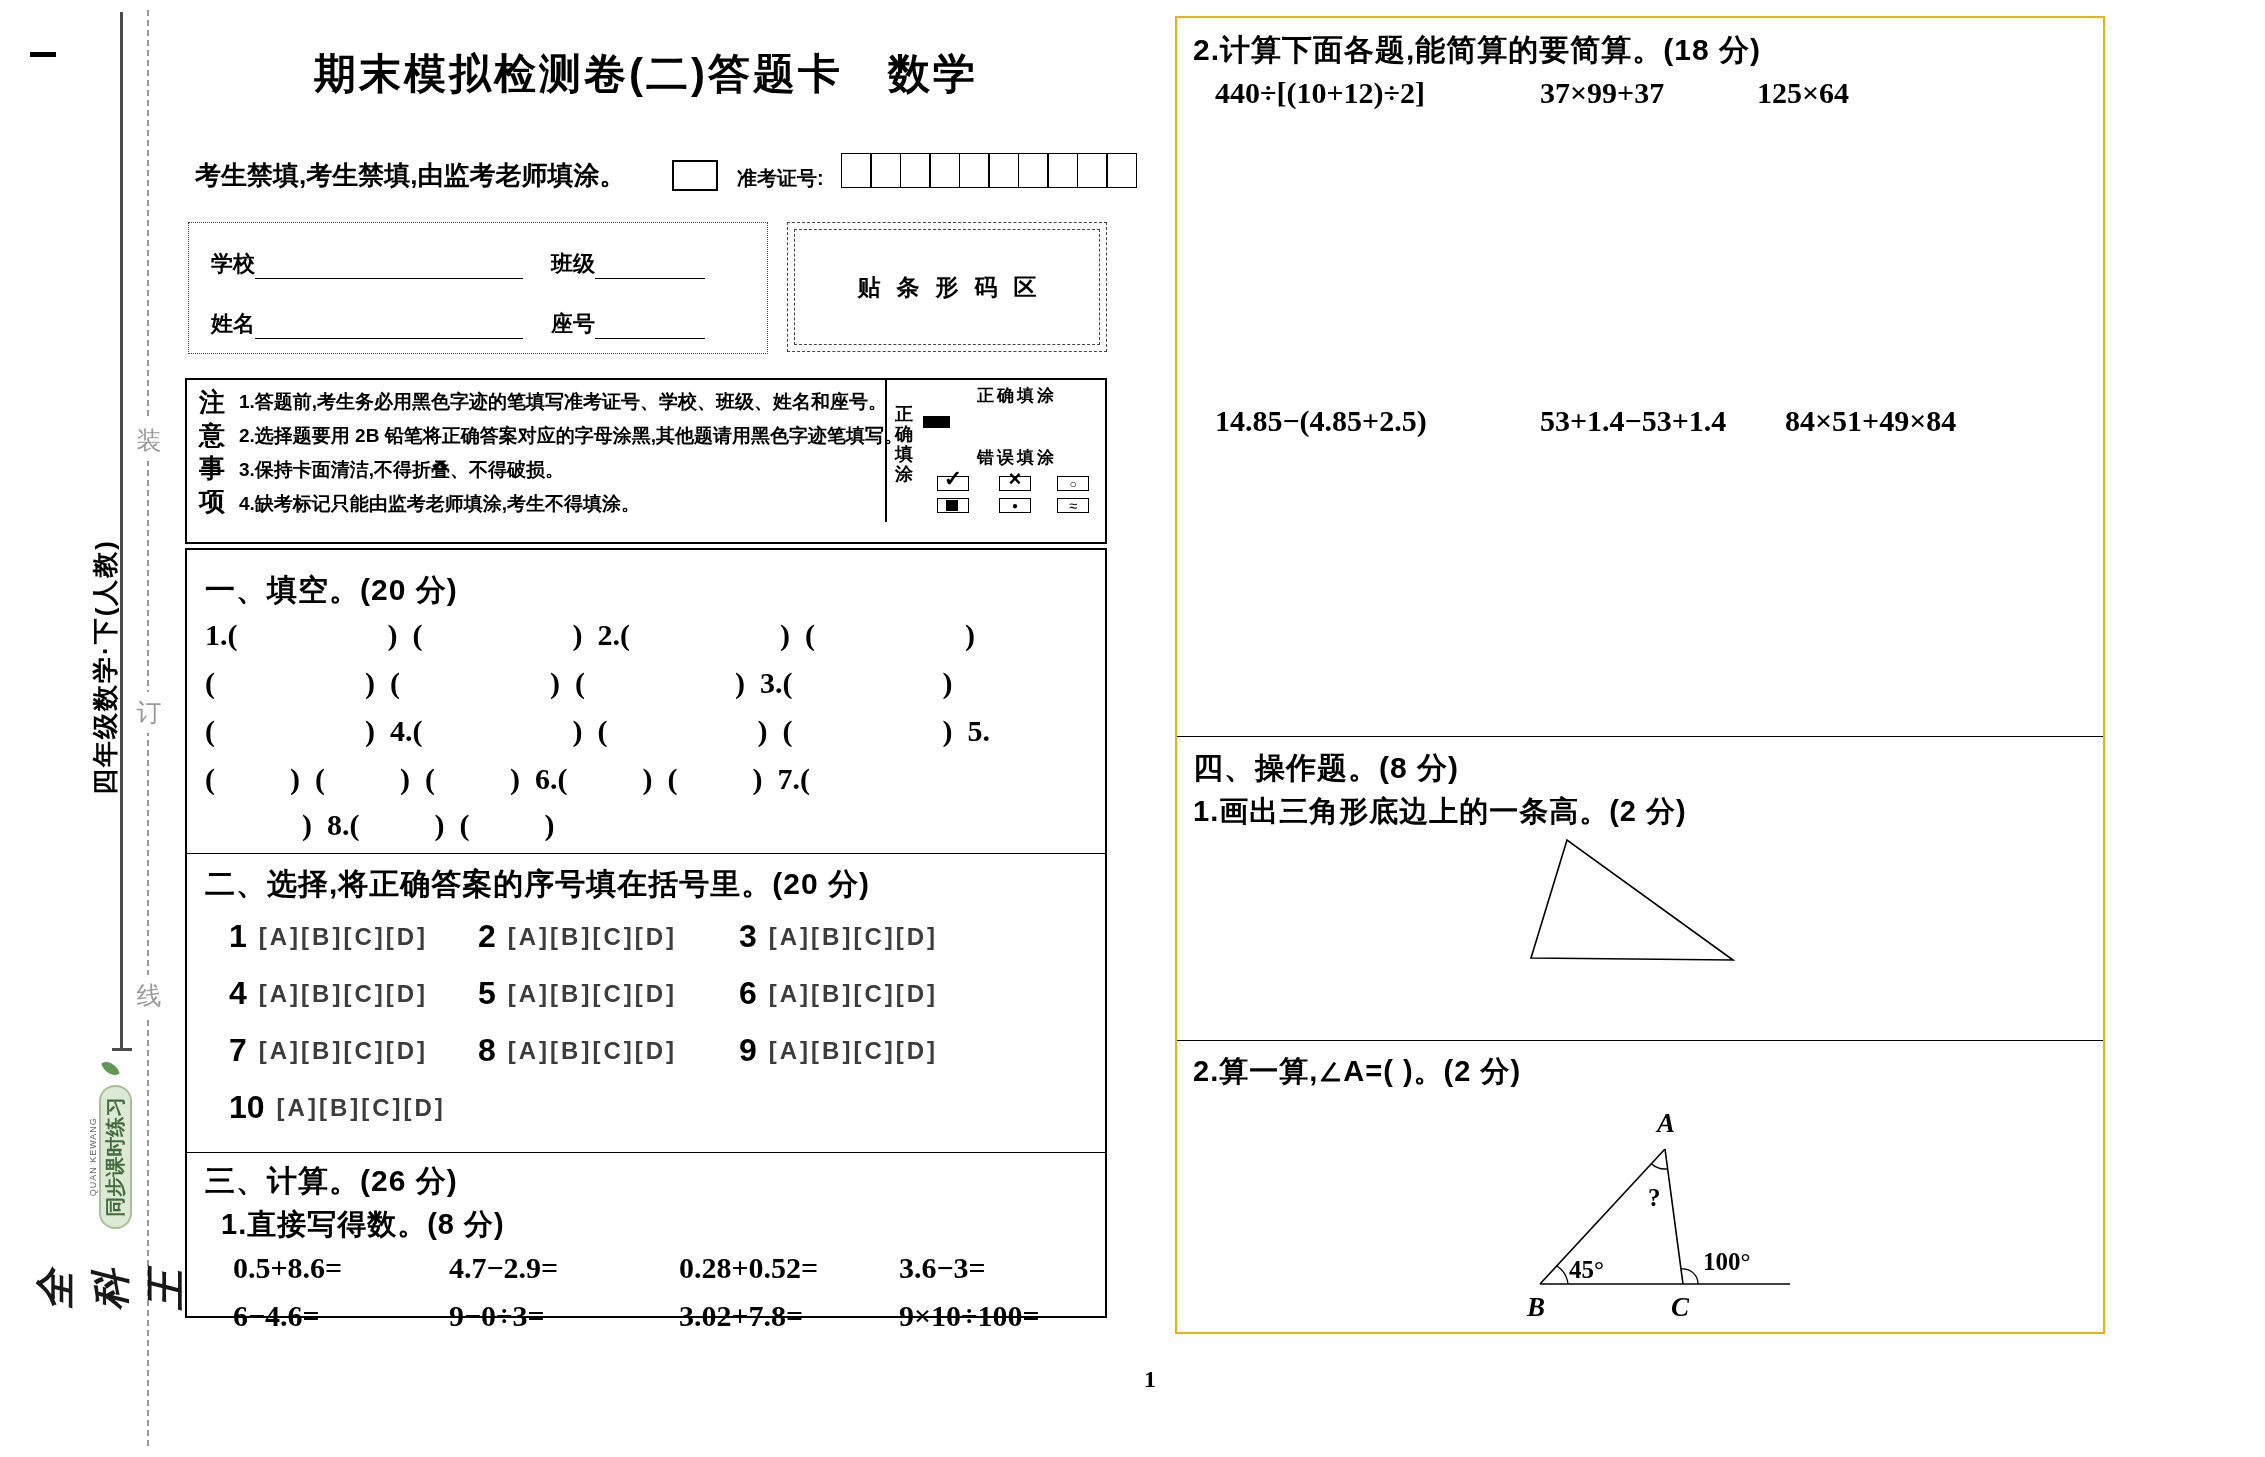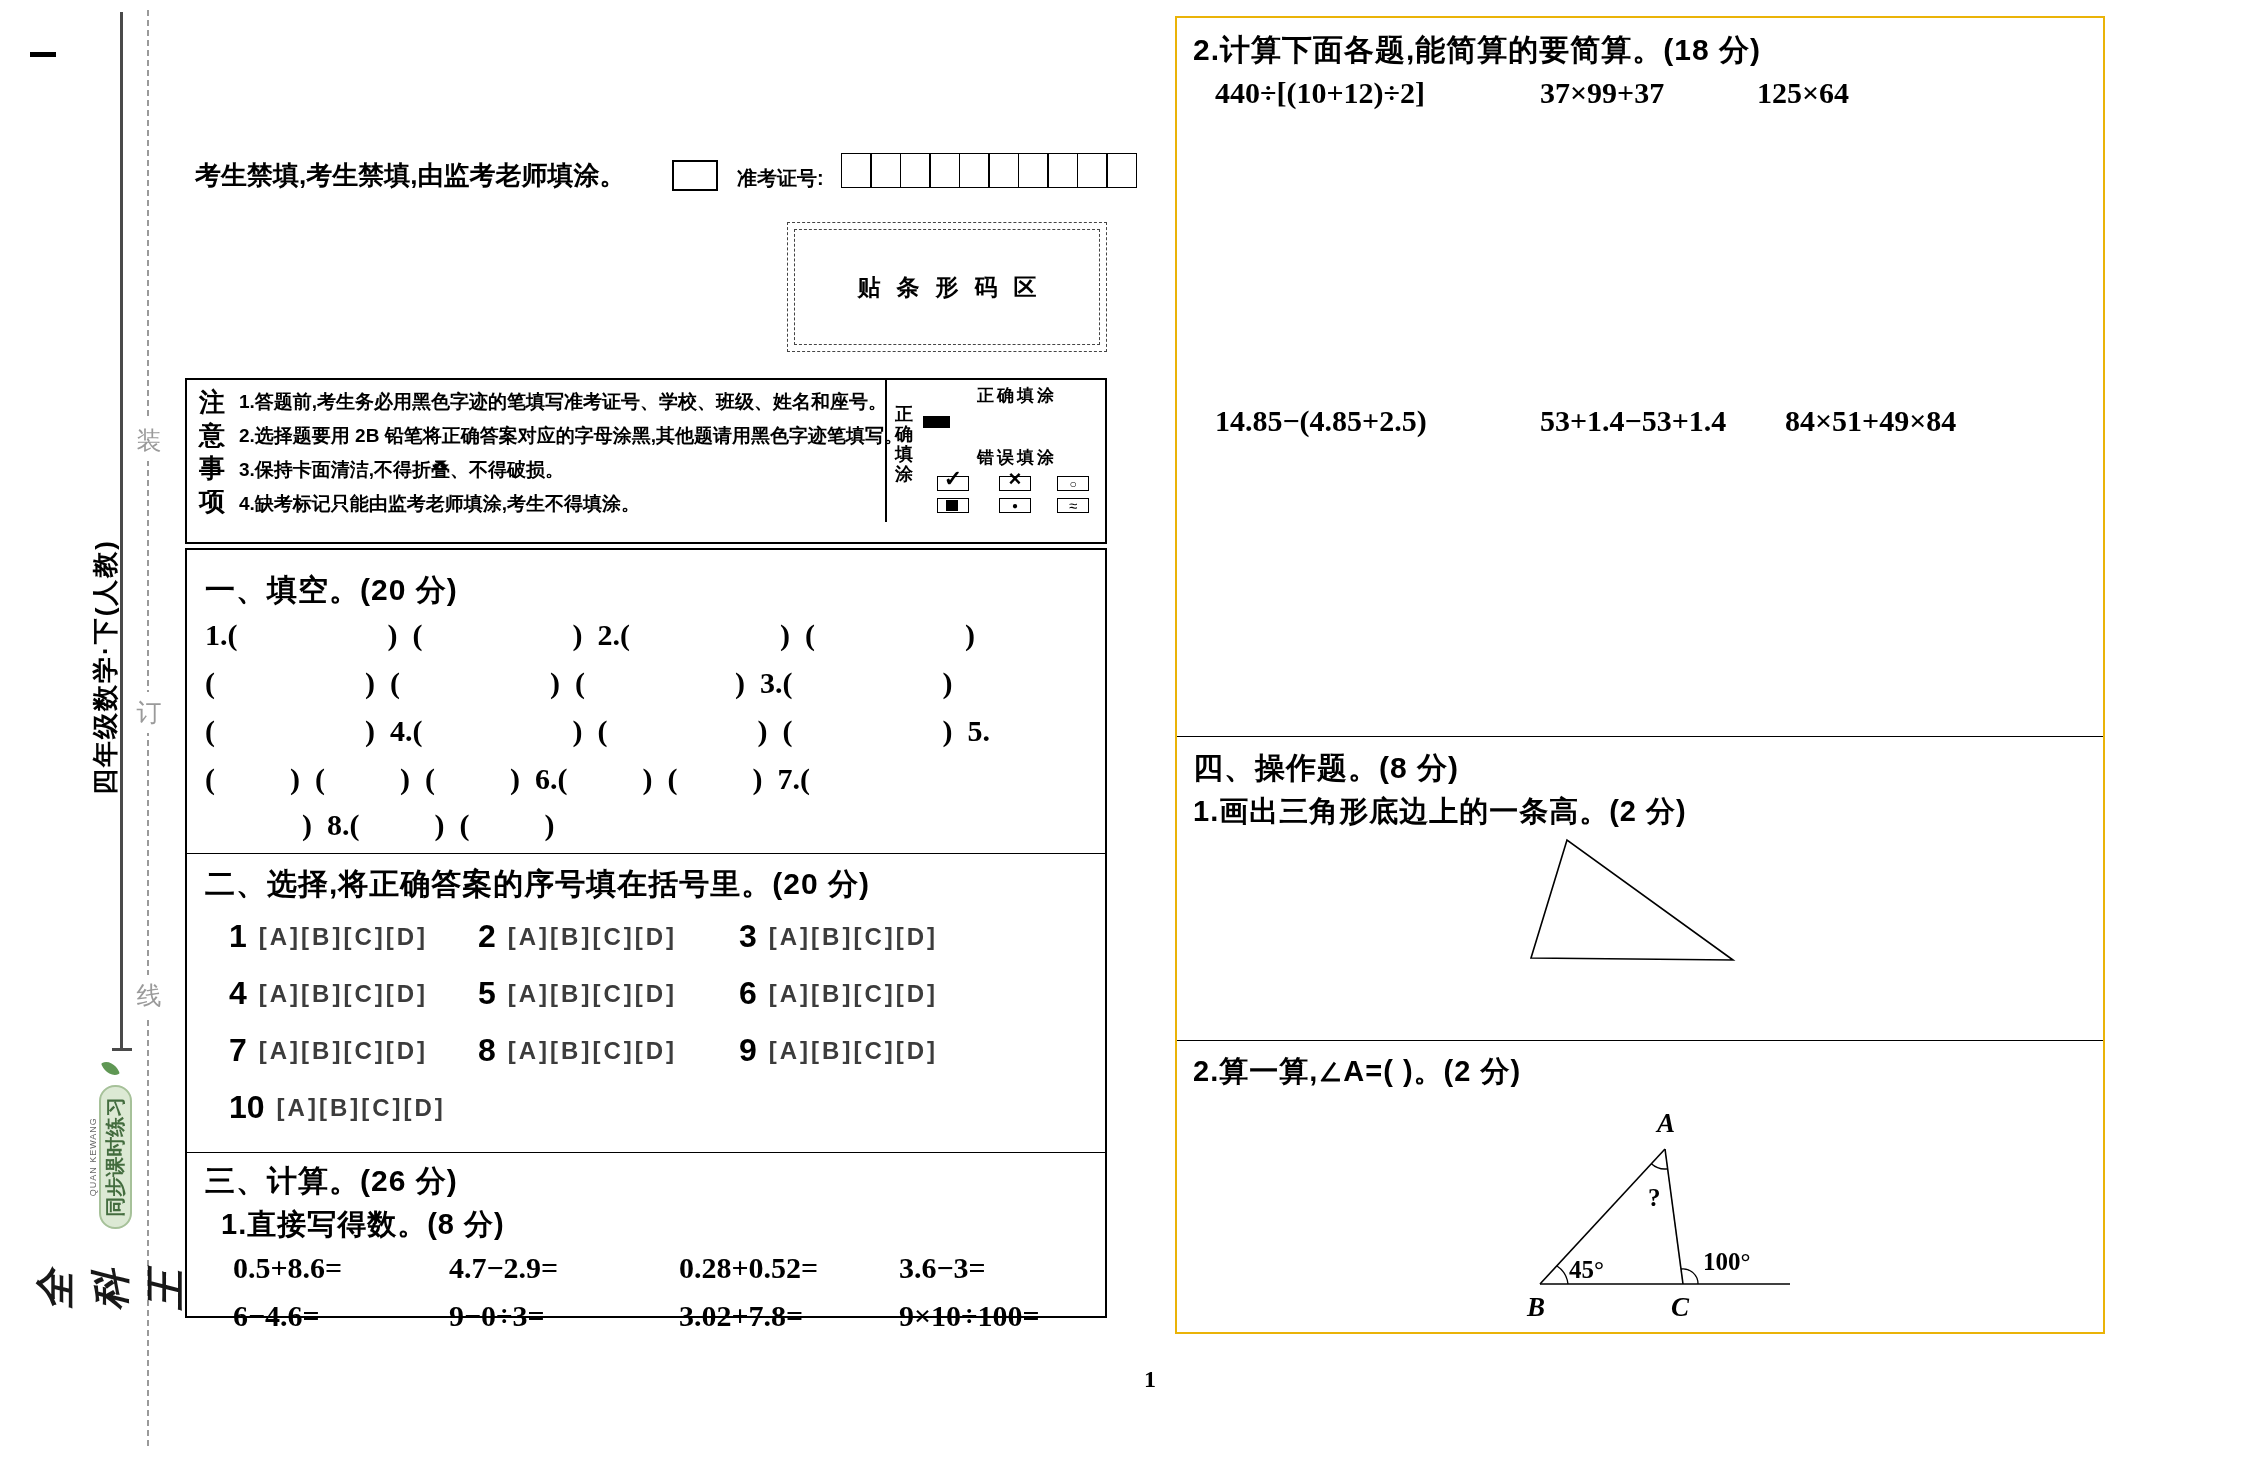--- a/index.html
+++ b/index.html
@@ -104,36 +104,51 @@
 
   <div class="abs logo">
     <span class="logo-main">全科王</span>
     <span class="logo-col">
       <span class="logo-caption">QUAN KEWANG</span>
       <span class="logo-badge">同步课时练习</span>
     </span>
     <span class="logo-leaf"></span>
   </div>
 
+  <div class="abs title">期末模拟检测卷(二)答题卡　数学</div>
   <div class="abs absent-label">考生禁填,考生禁填,由监考老师填涂。</div>
   <div class="abs absent-box"></div>
   <div class="abs examno-label">准考证号:</div>
   <div class="abs examno-boxes">
     <div class="exam-cell"></div>
     <div class="exam-cell"></div>
     <div class="exam-cell"></div>
     <div class="exam-cell"></div>
     <div class="exam-cell"></div>
     <div class="exam-cell"></div>
     <div class="exam-cell"></div>
     <div class="exam-cell"></div>
     <div class="exam-cell"></div>
     <div class="exam-cell"></div>
   </div>
 
+  <div class="abs form-box">
+    <div class="form-row" style="top:26px">
+      <span>学校</span>
+      <span class="u" style="width:268px"></span>
+      <span style="margin-left:28px">班级</span>
+      <span class="u" style="width:110px"></span>
+    </div>
+    <div class="form-row" style="top:86px">
+      <span>姓名</span>
+      <span class="u" style="width:268px"></span>
+      <span style="margin-left:28px">座号</span>
+      <span class="u" style="width:110px"></span>
+    </div>
+  </div>
 
   <div class="abs barcode-box">
     <div class="barcode-inner">贴条形码区</div>
   </div>
 
   <div class="abs notice-box">
     <div class="notice-title">注意事项</div>
     <div class="notice-items">
       <div>1.答题前,考生务必用黑色字迹的笔填写准考证号、学校、班级、姓名和座号。</div>
       <div>2.选择题要用 2B 铅笔将正确答案对应的字母涂黑,其他题请用黑色字迹笔填写。</div>

